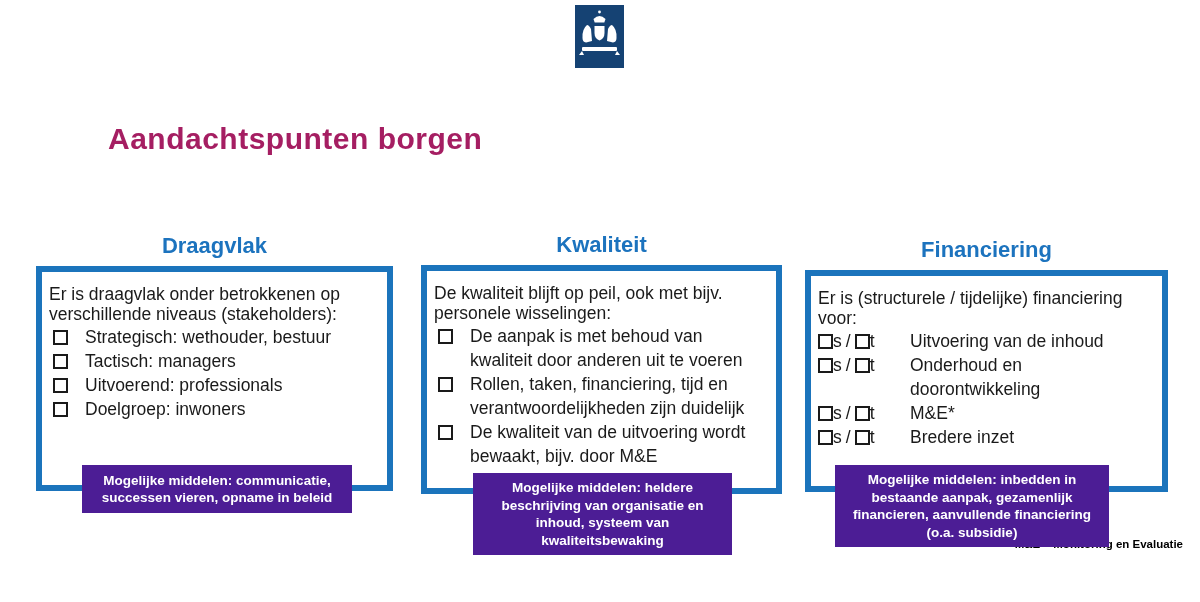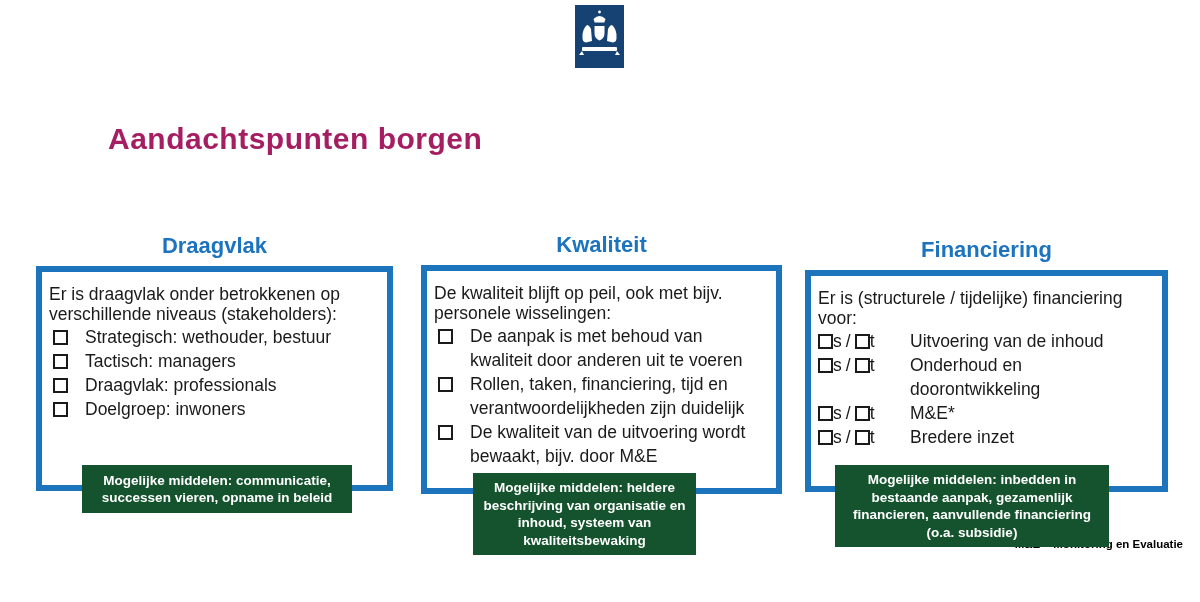--- a/index.html
+++ b/index.html
@@ -22,21 +22,21 @@
   .row{display:flex;font-size:17.5px;line-height:24px;align-items:flex-start;}
   .cb{flex:none;display:inline-block;width:11px;height:11px;border:2px solid #1a1a1a;
       margin-top:5px;background:#fff;}
   .row > .cb{margin-left:4px;margin-right:17px;}
   .row .lbl{flex:1;}
   .row.dual .pre{flex:none;display:inline-flex;align-items:center;width:79px;}
   .row.dual .pre .cb{margin-top:0;}
   .row.dual .pre .sep{padding:0 4px;}
   .row.dual .lbl{margin-left:13px;}
   
-  .banner{position:absolute;background:#14532d;color:#ffffff;font-size:13.5px;font-weight:bold;
+  .banner{position:absolute;background:#4c1d95;color:#ffffff;font-size:13.5px;font-weight:bold;
           line-height:17.5px;text-align:center;display:flex;align-items:center;justify-content:center;
           padding:6px 8px;box-sizing:border-box;z-index:3;}
   .footnote{position:absolute;right:17px;top:538px;font-size:11.5px;font-weight:bold;color:#000;}
 </style>
 </head>
 <body>
 
 <div class="slide">
 
   <div class="logo">
@@ -64,21 +64,21 @@
           <div class="row">
             <span class="cb"></span>
             <span class="lbl">Strategisch: wethouder, bestuur</span>
           </div>
           <div class="row">
             <span class="cb"></span>
             <span class="lbl">Tactisch: managers</span>
           </div>
           <div class="row">
             <span class="cb"></span>
-            <span class="lbl">Draagvlak: professionals</span>
+            <span class="lbl">Uitvoerend: professionals</span>
           </div>
           <div class="row">
             <span class="cb"></span>
             <span class="lbl">Doelgroep: inwoners</span>
           </div>
         </div>
     </div>
   </div>
   <div class="banner" style="left:82px;top:465px;width:270px;min-height:48px;">Mogelijke middelen: communicatie, successen vieren, opname in beleid</div>
 
@@ -95,21 +95,21 @@
             <span class="cb"></span>
             <span class="lbl">Rollen, taken, financiering, tijd en verantwoordelijkheden zijn duidelijk</span>
           </div>
           <div class="row">
             <span class="cb"></span>
             <span class="lbl">De kwaliteit van de uitvoering wordt bewaakt, bijv. door M&amp;E</span>
           </div>
         </div>
     </div>
   </div>
-  <div class="banner" style="left:473px;top:473px;width:223px;min-height:59px;">Mogelijke middelen: heldere beschrijving van organisatie en inhoud, systeem van kwaliteitsbewaking</div>
+  <div class="banner" style="left:473px;top:473px;width:259px;min-height:59px;">Mogelijke middelen: heldere beschrijving van organisatie en inhoud, systeem van kwaliteitsbewaking</div>
 
   <div class="col" style="left:805px;top:237px;width:363px;">
     <div class="col-header">Financiering</div>
     <div class="box" style="height:222px;">
       <div class="intro">Er is (structurele / tijdelijke) financiering voor:</div>
       <div class="items">
           <div class="row dual">
             <span class="pre"><span class="cb"></span>s<span class="sep">/</span><span class="cb"></span>t</span>
             <span class="lbl">Uitvoering van de inhoud</span>
           </div>

